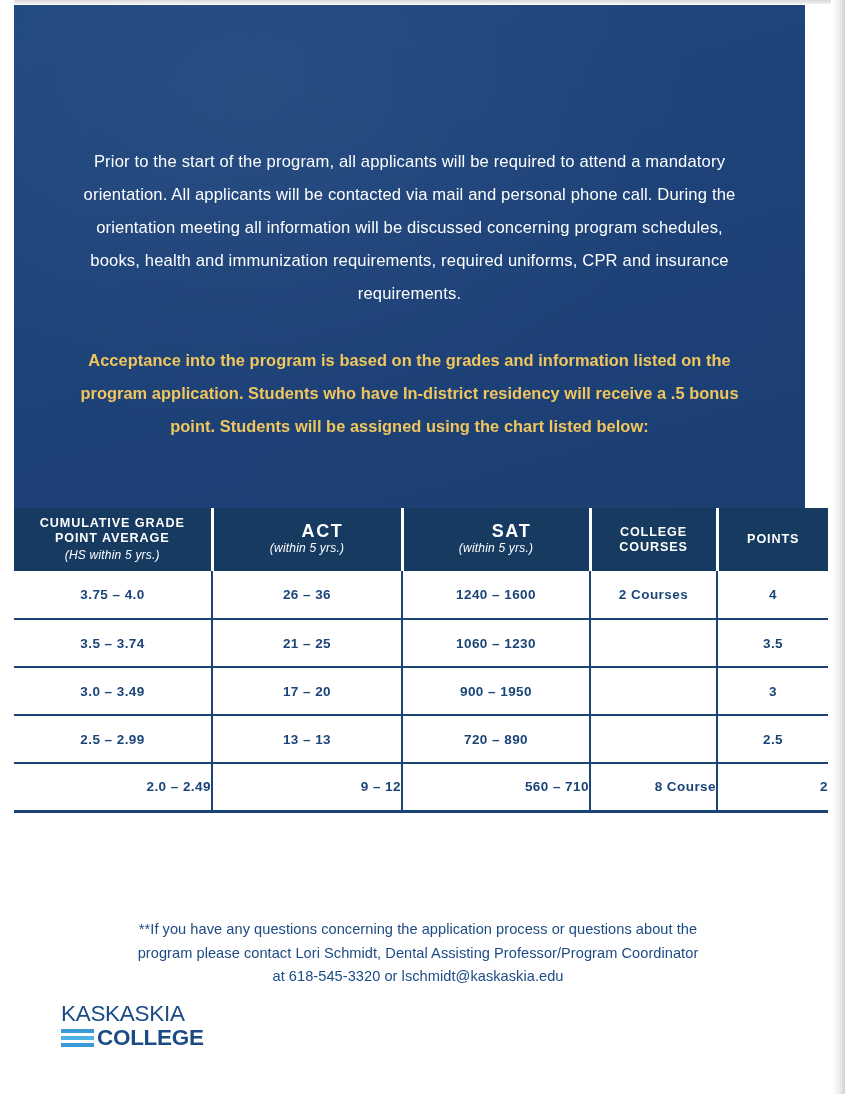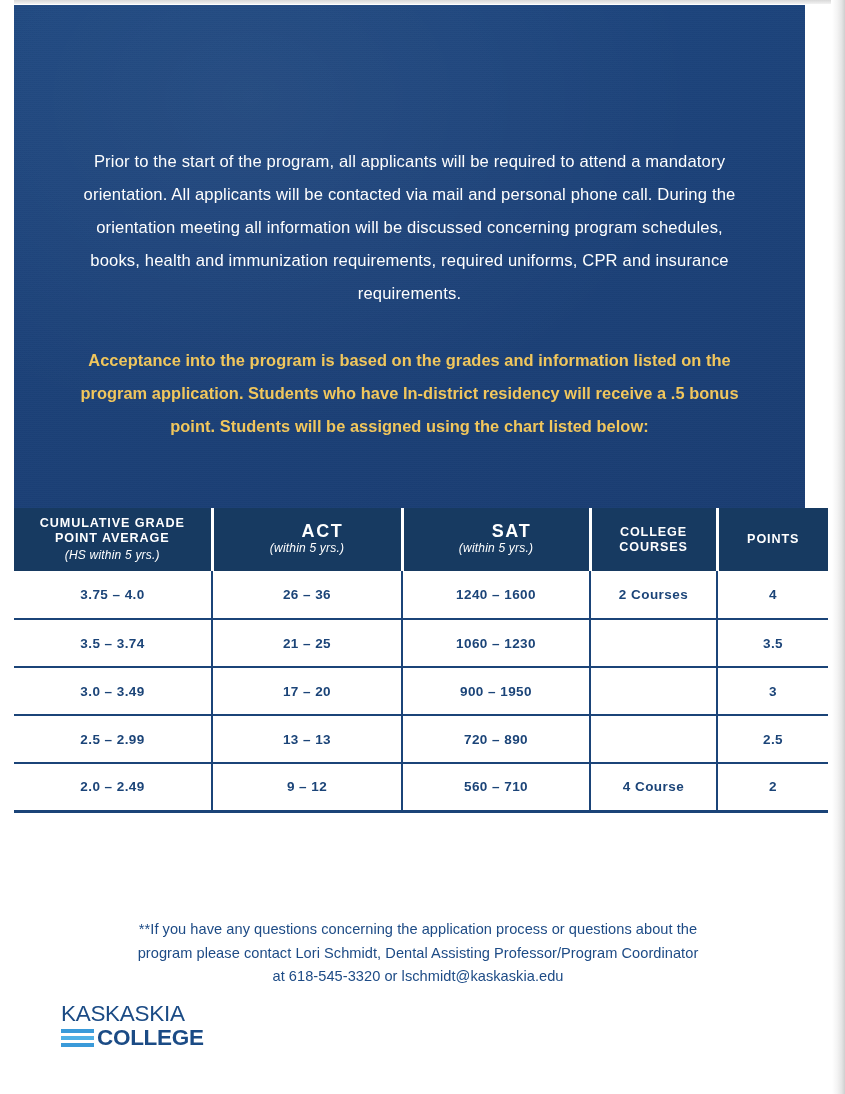--- a/index.html
+++ b/index.html
@@ -134,21 +134,21 @@
   tbody td {
     background: #ffffff;
     color: #1b4478;
     font-size: 13.5px;
     font-weight: 700;
     letter-spacing: 0.45px;
     border-right: 2px solid #1b4478;
     border-bottom: 2px solid #1b4478;
   }
   tbody td:last-child { border-right: none; }
-  tbody tr:last-child td { border-bottom: 3px solid #1b4478; }
+  tbody tr:last-child td { border-bottom: 3px solid #1b4478; text-align: right; }
 
   
   col.c1 { width: 198px; }
   col.c2 { width: 190px; }
   col.c3 { width: 188px; }
   col.c4 { width: 127px; }
   col.c5 { width: 111px; }
 
   
   .footnote {
@@ -283,21 +283,21 @@
         <td>2.5 – 2.99</td>
         <td>13 – 13</td>
         <td>720 – 890</td>
         <td></td>
         <td>2.5</td>
       </tr>
       <tr>
         <td>2.0 – 2.49</td>
         <td>9 – 12</td>
         <td>560 – 710</td>
-        <td>4 Course</td>
+        <td>8 Course</td>
         <td>2</td>
       </tr>
     </tbody>
   </table>
 
   <div class="footnote">
     <div>**If you have any questions concerning the application process or questions about the</div>
     <div>program please contact Lori Schmidt, Dental Assisting Professor/Program Coordinator</div>
     <div>at 618-545-3320 or lschmidt@kaskaskia.edu</div>
   </div>

